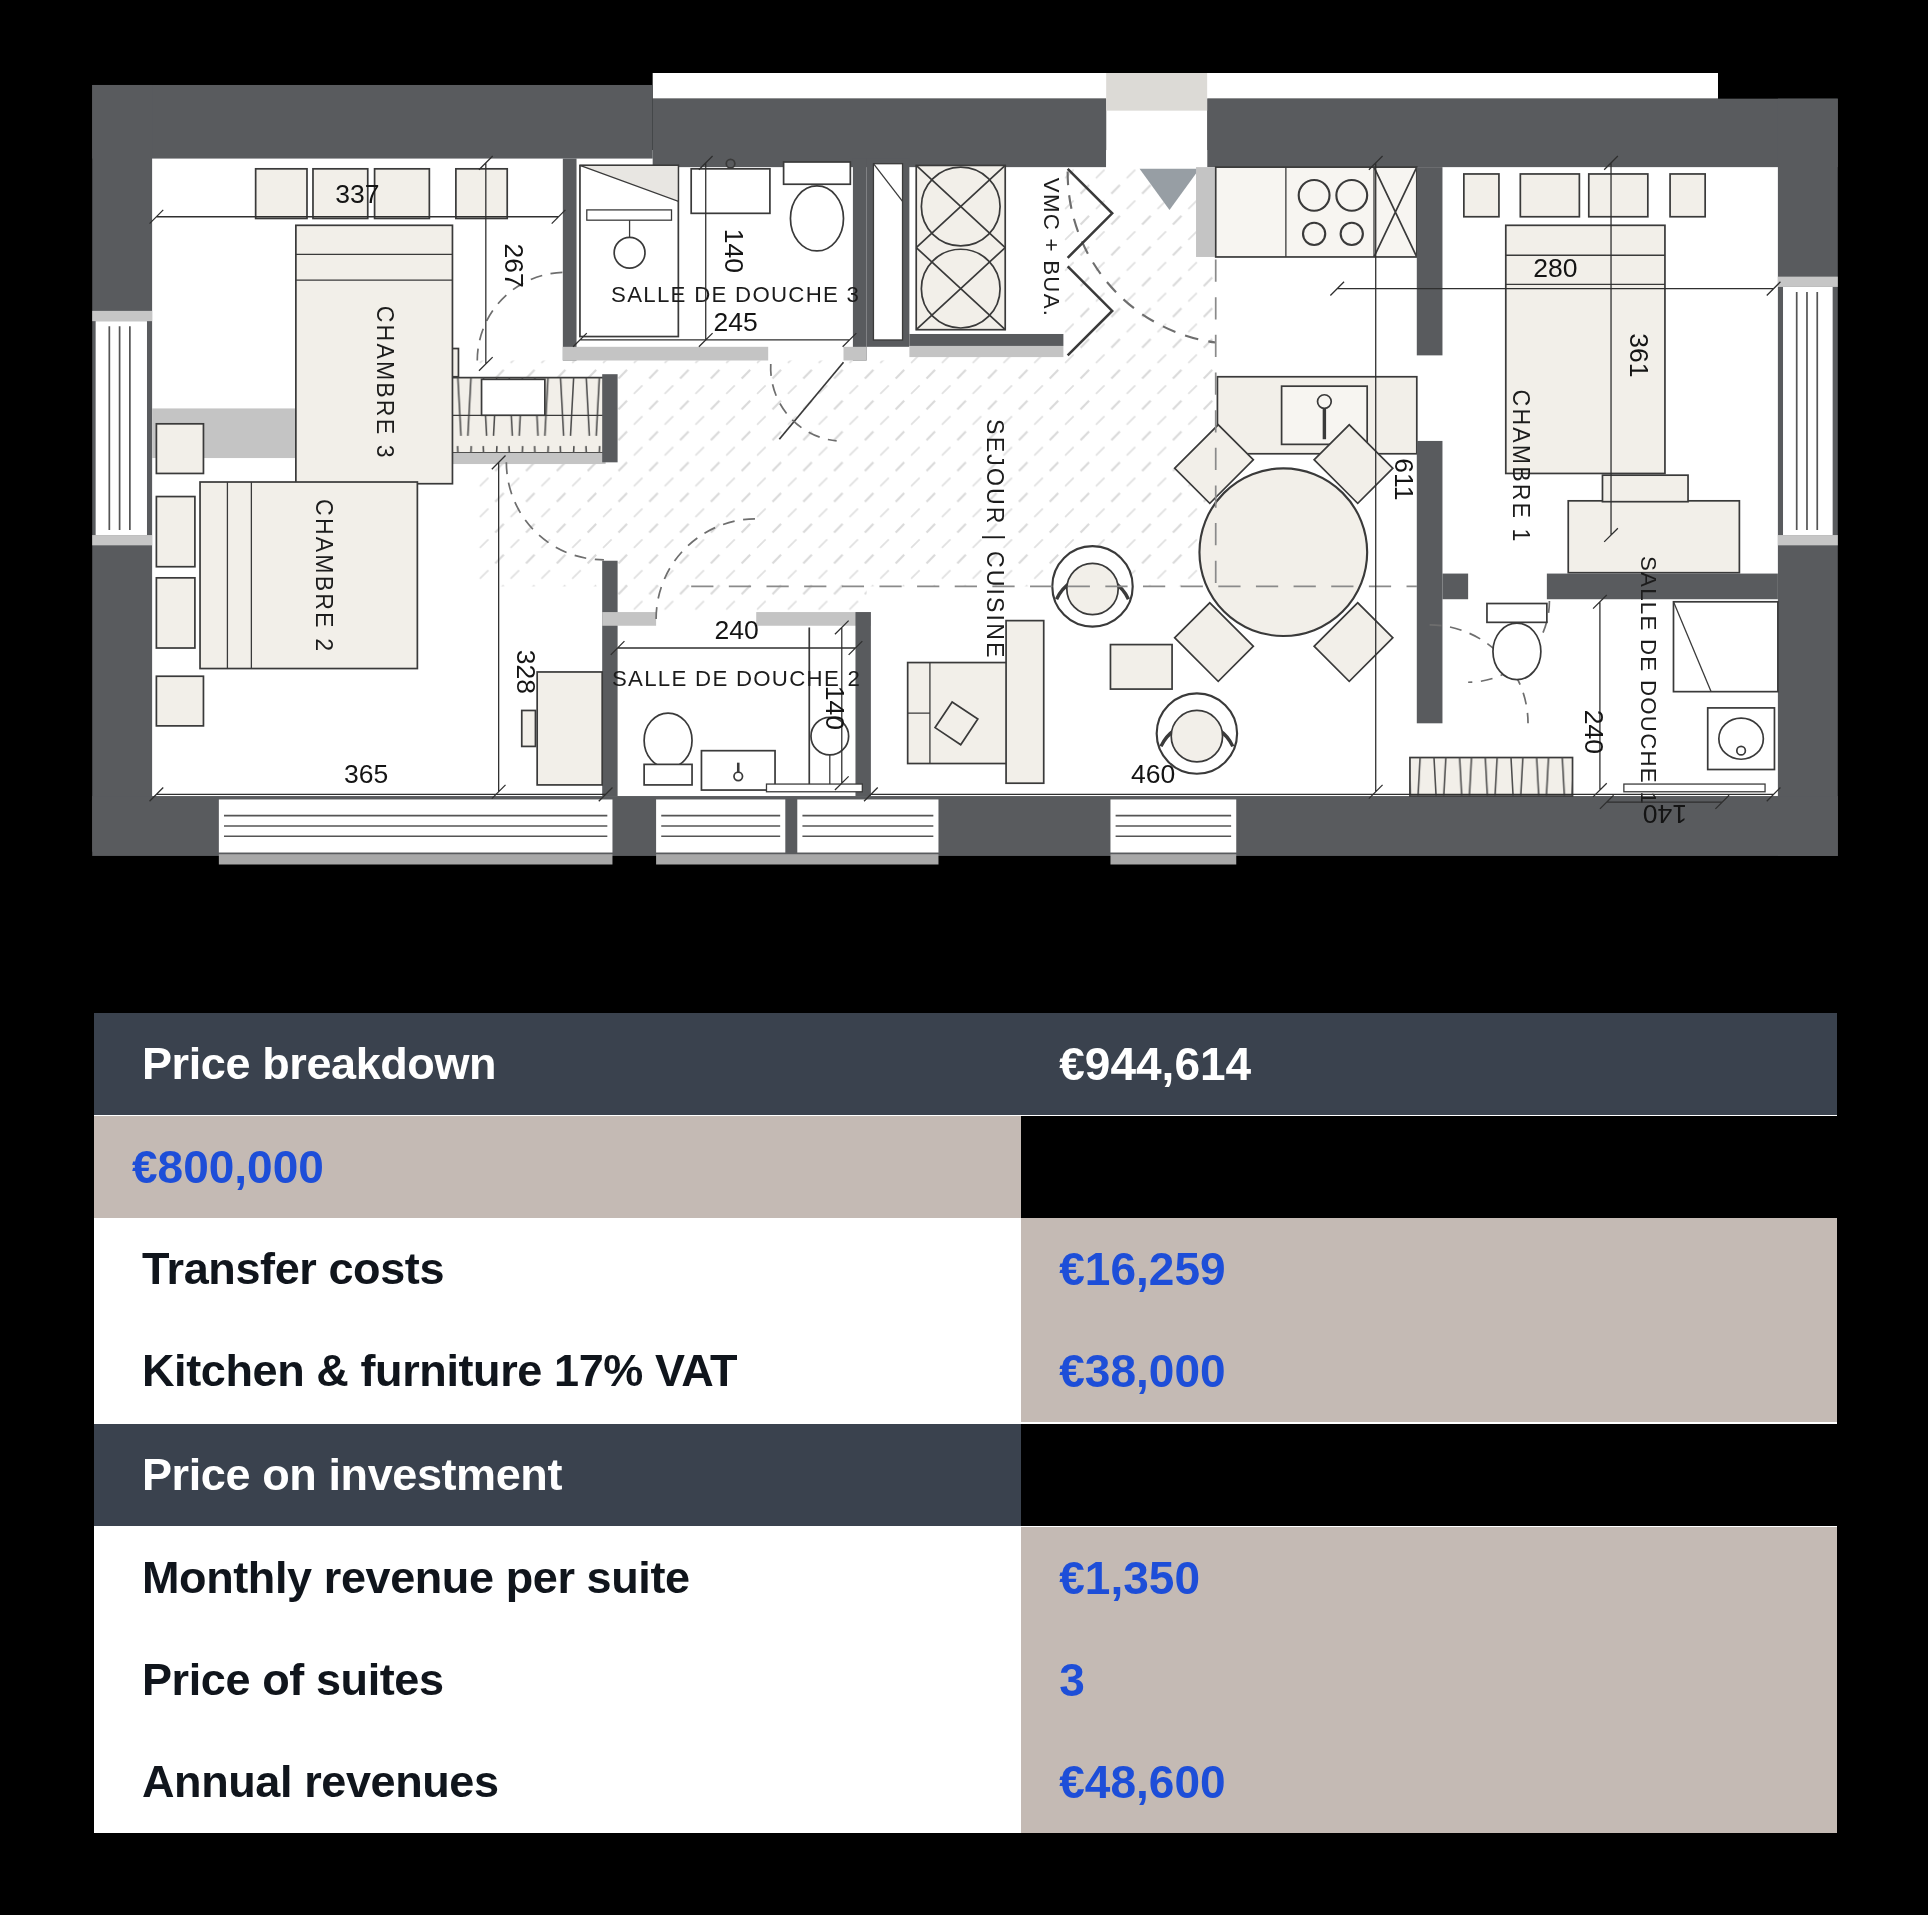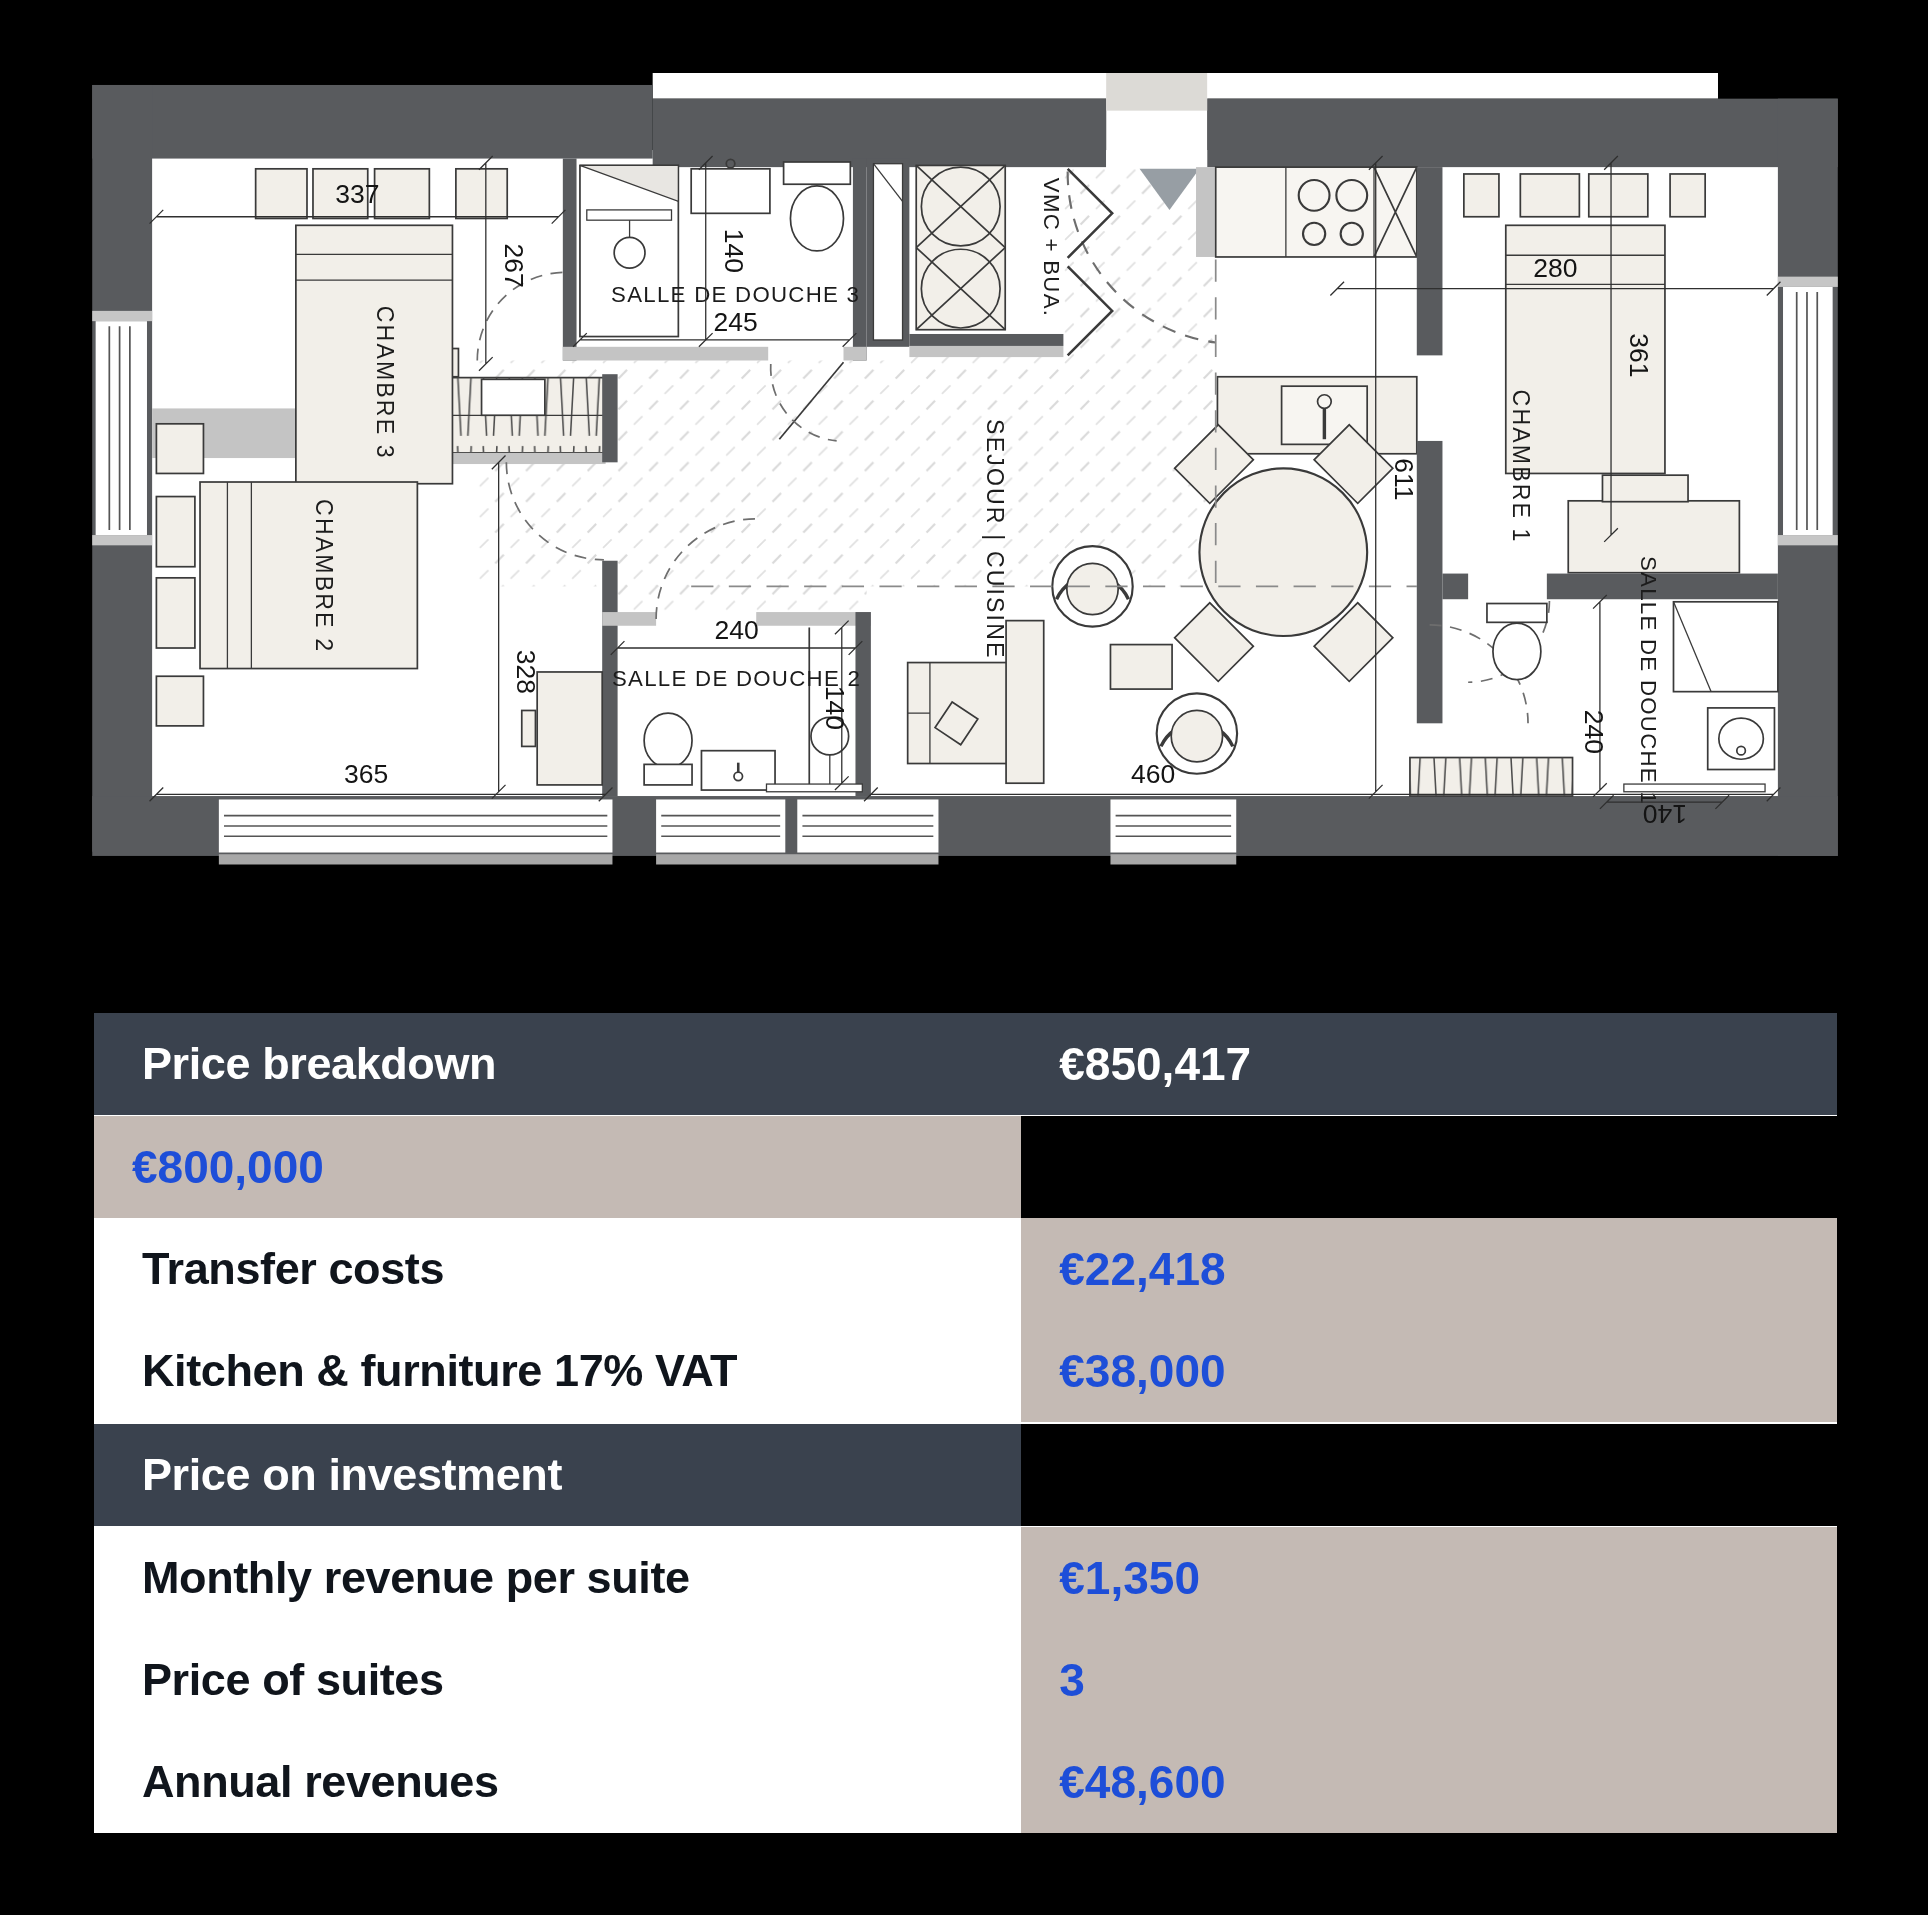--- a/index.html
+++ b/index.html
@@ -321,28 +321,28 @@
     <text class="dl" x="1240" y="830" text-anchor="middle">460</text>
     <text class="dl" transform="rotate(90 1744 770)" x="1744" y="770" text-anchor="middle">240</text>
     <text class="dl" transform="rotate(180 1838 856)" x="1838" y="856" text-anchor="middle">140</text>
   </g>
 </svg>
 </div>
 
 <div class="price-table">
   <div class="t-row header">
     <div class="cell label">Price breakdown</div>
-    <div class="cell value">€850,417</div>
+    <div class="cell value">€944,614</div>
   </div>
   <div class="t-row">
     <div class="cell value">€800,000</div>
   </div>
   <div class="t-row">
     <div class="cell label">Transfer costs</div>
-    <div class="cell value">€22,418</div>
+    <div class="cell value">€16,259</div>
   </div>
   <div class="t-row">
     <div class="cell label">Kitchen &amp; furniture 17% VAT</div>
     <div class="cell value">€38,000</div>
   </div>
   <div class="t-row header mid">
     <div class="cell label">Price on investment</div>
   </div>
   <div class="t-row">
     <div class="cell label">Monthly revenue per suite</div>

